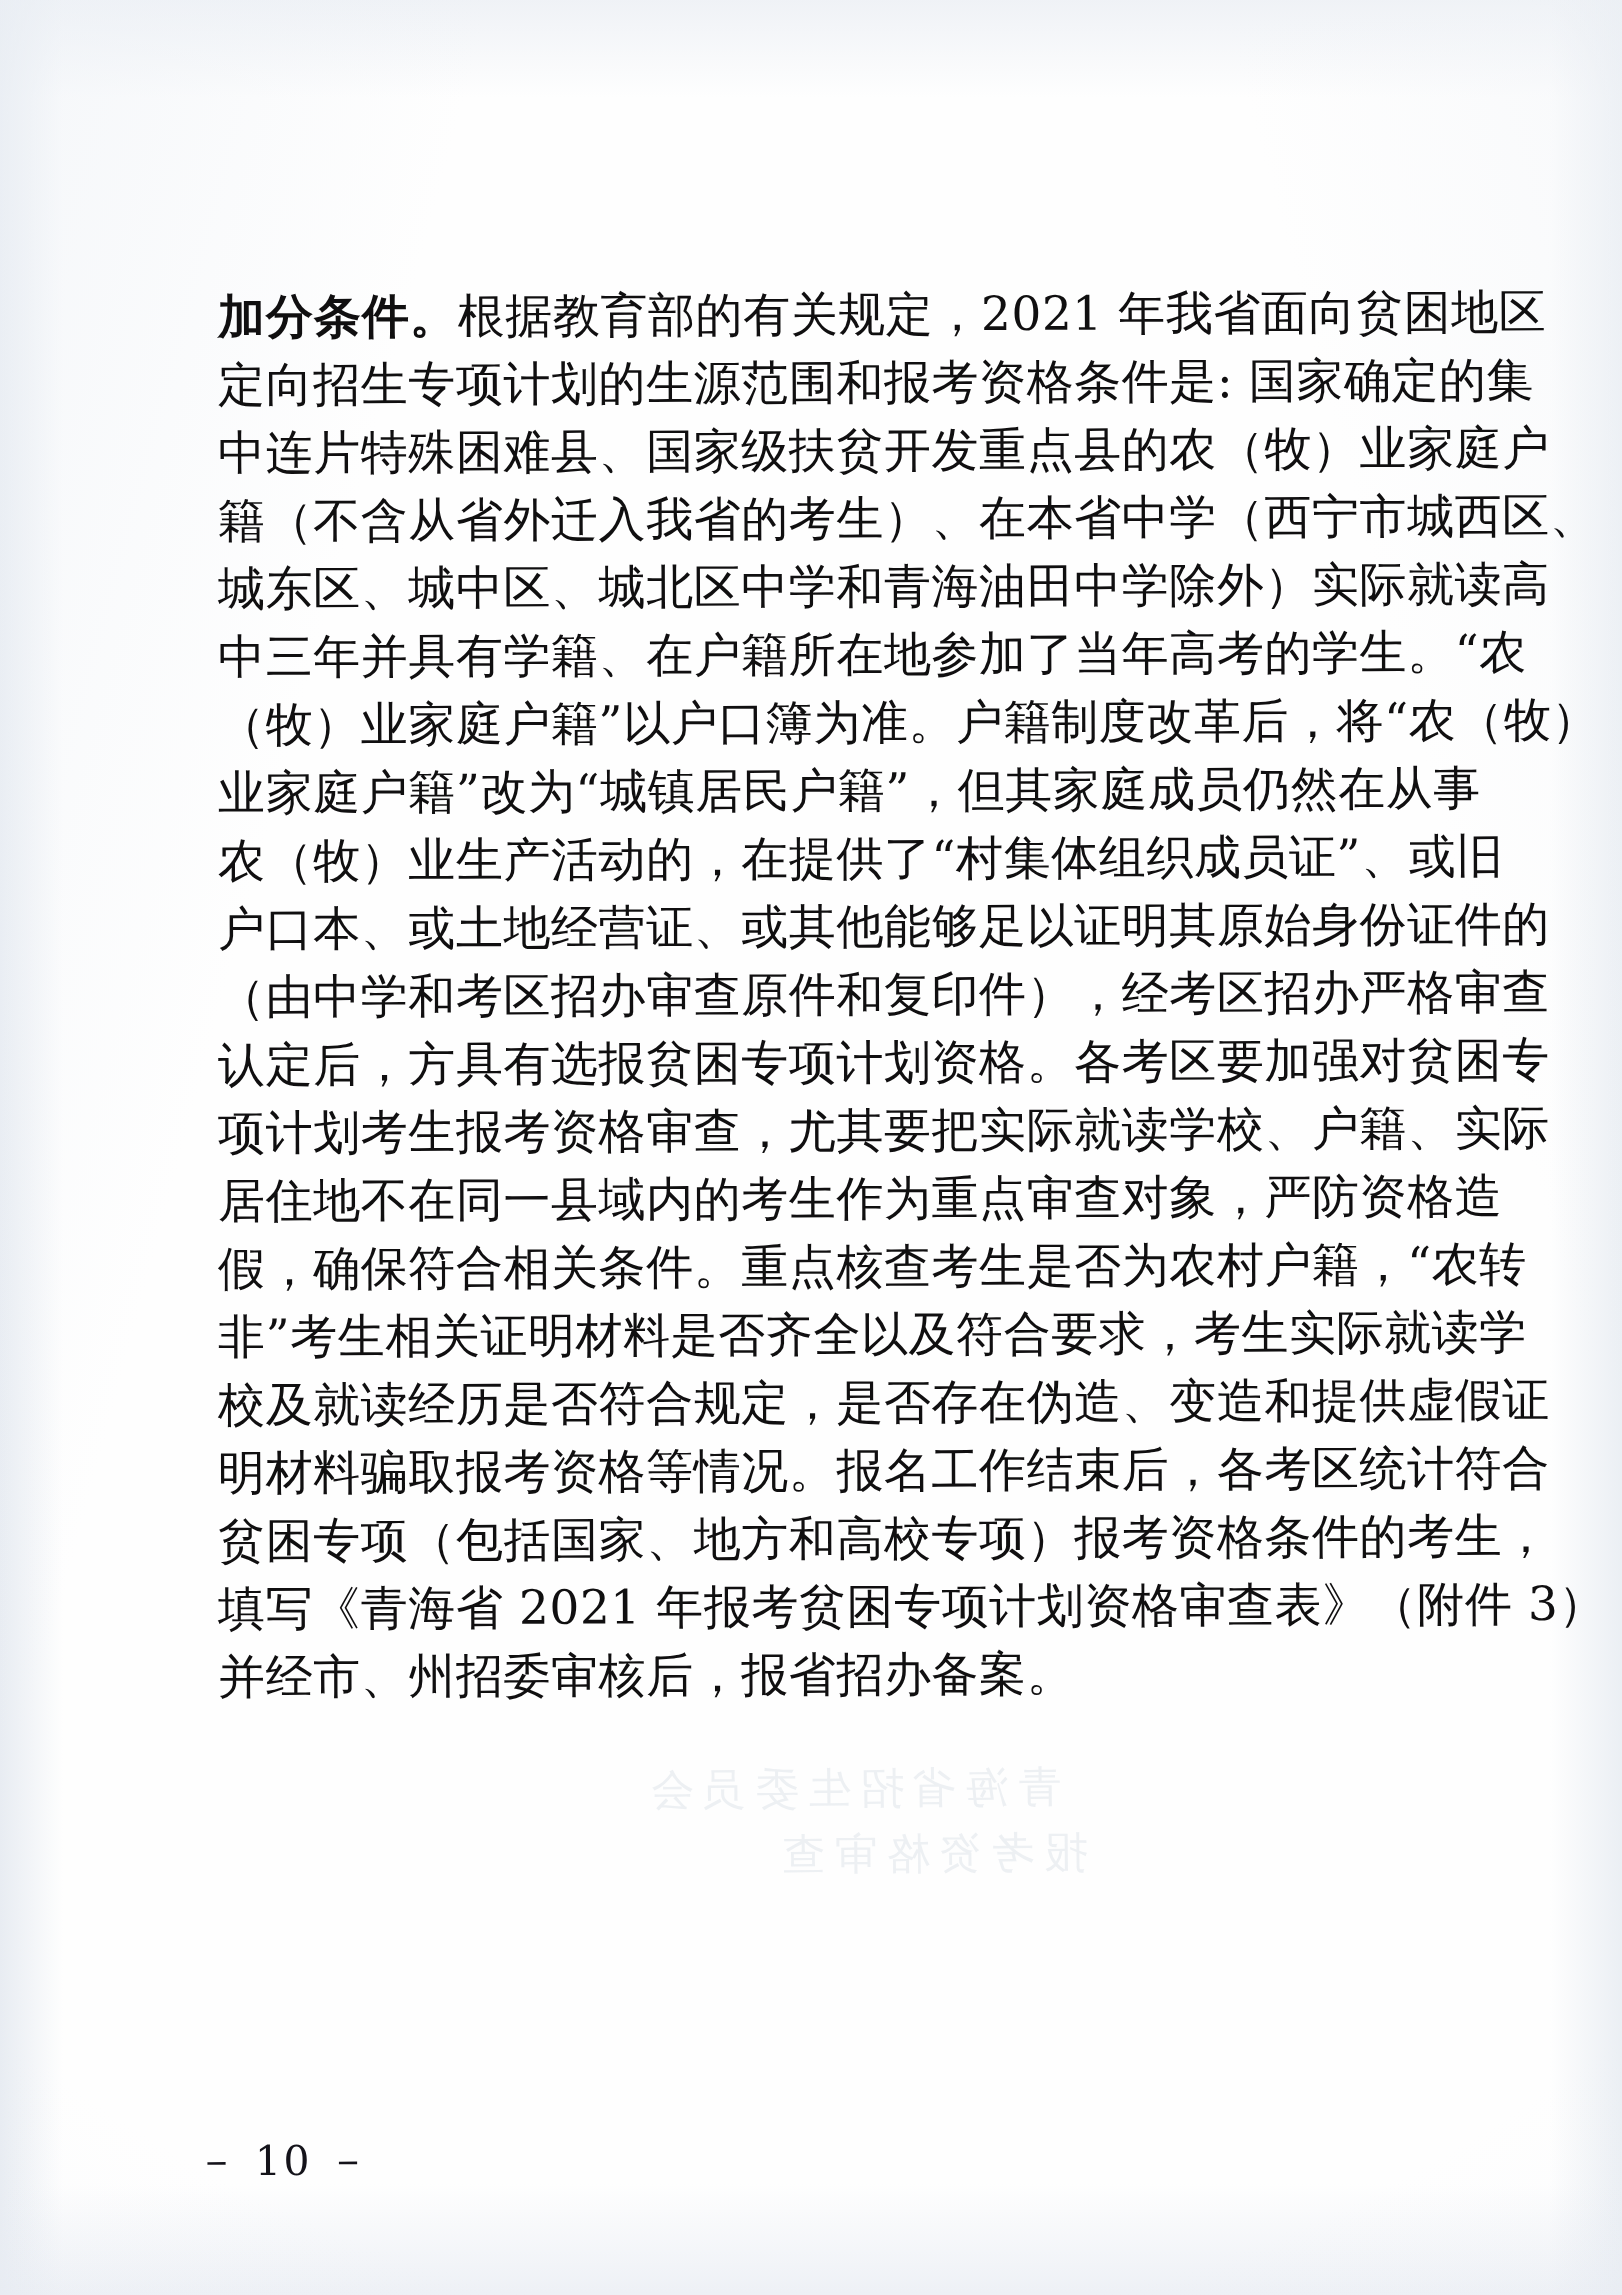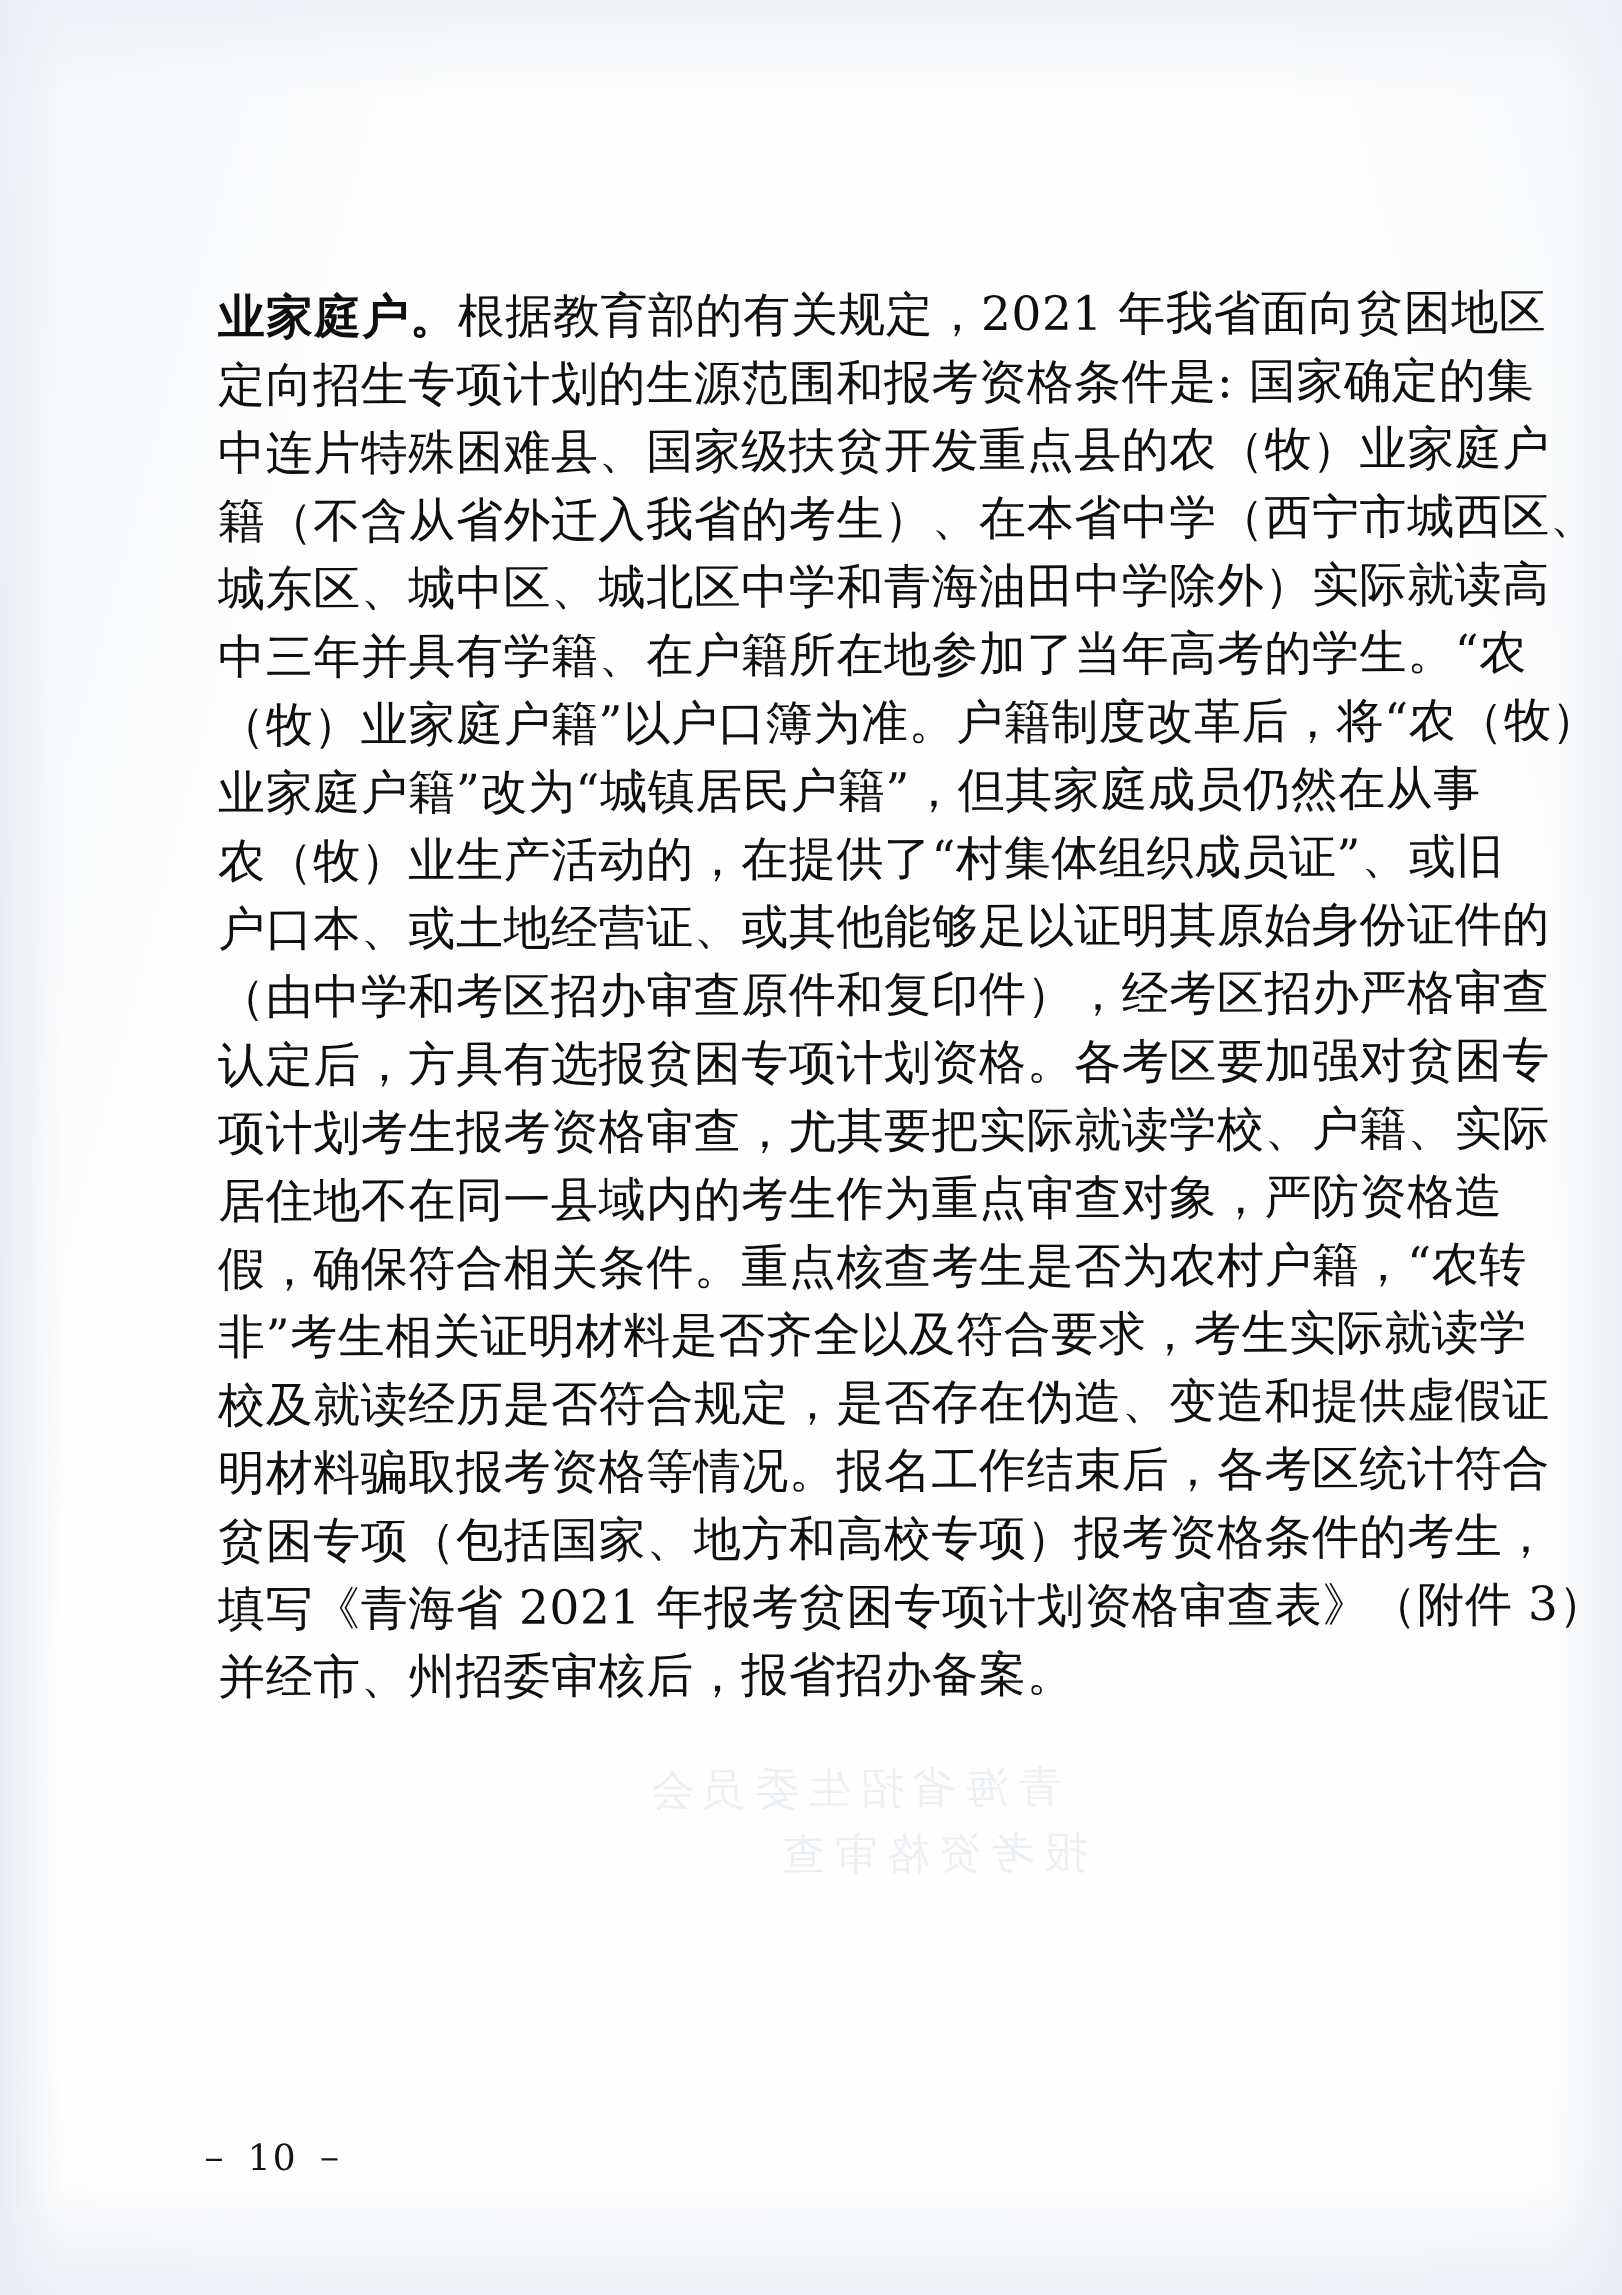--- a/index.html
+++ b/index.html
@@ -112,21 +112,21 @@
     font-family: "DejaVu Serif", "Liberation Serif", serif;
   }
   .ghost-a { left: 641px; top: 1760px; }
   .ghost-b { left: 772px; top: 1825px; }
 
   
   .page-number {
     position: absolute;
     left: 196px;
     top: 2134px;
-    font-size: 36px;
+    font-size: 41px;
     color: #14131a;
     letter-spacing: .06em;
     font-family: "DejaVu Serif", "Liberation Serif", serif;
     transform: rotate(-0.2deg);
   }
 </style>
 </head>
 <body>
 
 <div class="page">
@@ -136,21 +136,21 @@
   <div class="scan-edge-r"></div>
   <div class="scan-edge-b"></div>
   <div class="scan-tint"></div>
 
   <span class="ghost ghost-a">青海省招生委员会</span>
   <span class="ghost ghost-b">报考资格审查</span>
 
   <div class="body-block">
 
     <div class="para">
-      <div class="line just bold-lead"><span class="lead">业家庭户。</span><span>根据教育部的有关规定，2021 年我省面向贫困地区</span></div>
+      <div class="line just bold-lead"><span class="lead">加分条件。</span><span>根据教育部的有关规定，2021 年我省面向贫困地区</span></div>
       <div class="line just">定向招生专项计划的生源范围和报考资格条件是: 国家确定的集</div>
       <div class="line just">中连片特殊困难县、国家级扶贫开发重点县的农（牧）业家庭户</div>
       <div class="line just">籍（不含从省外迁入我省的考生）、在本省中学（西宁市城西区、</div>
       <div class="line just">城东区、城中区、城北区中学和青海油田中学除外）实际就读高</div>
       <div class="line just">中三年并具有学籍、在户籍所在地参加了当年高考的学生。“农</div>
       <div class="line just">（牧）业家庭户籍”以户口簿为准。户籍制度改革后，将“农（牧）</div>
       <div class="line just">业家庭户籍”改为“城镇居民户籍”，但其家庭成员仍然在从事</div>
       <div class="line just">农（牧）业生产活动的，在提供了“村集体组织成员证”、或旧</div>
       <div class="line just">户口本、或土地经营证、或其他能够足以证明其原始身份证件的</div>
       <div class="line just">（由中学和考区招办审查原件和复印件），经考区招办严格审查</div>

